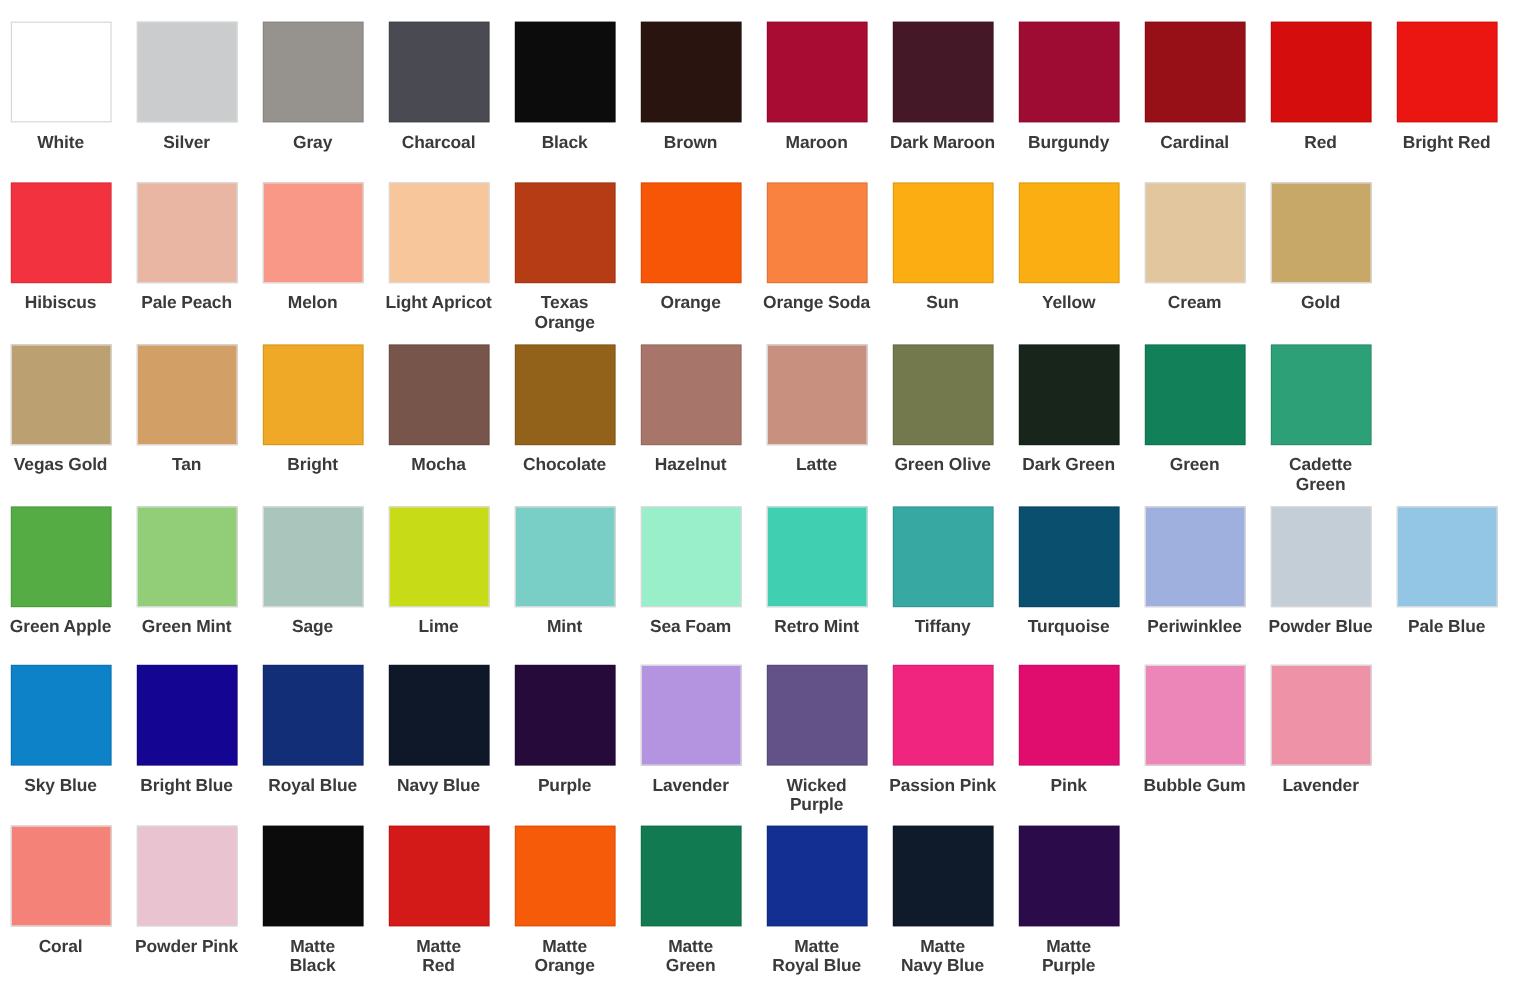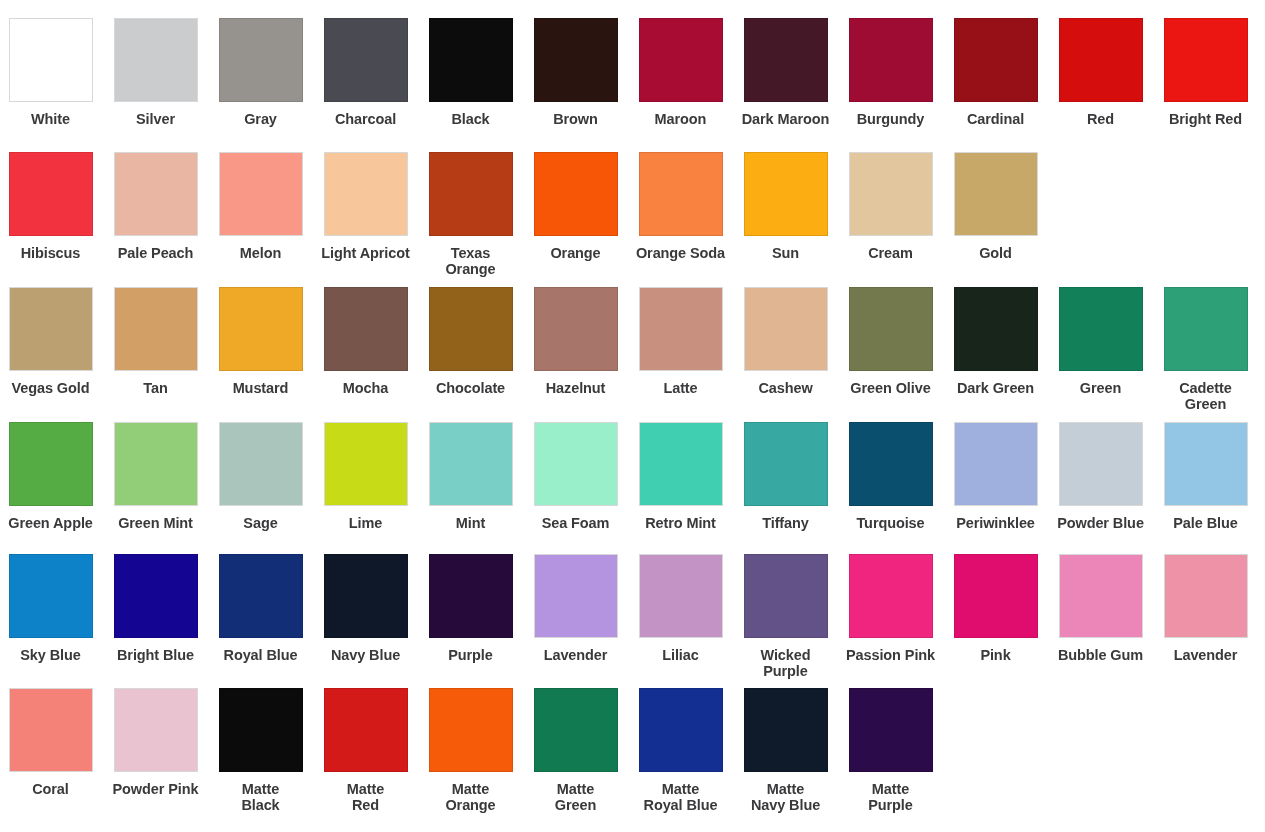--- a/index.html
+++ b/index.html
@@ -157,60 +157,60 @@
       </div>
       <div class="swatch-cell">
         <div class="swatch-chip" style="background-color: rgb(249, 130, 64);"></div>
         <div class="swatch-label">Orange Soda</div>
       </div>
       <div class="swatch-cell">
         <div class="swatch-chip" style="background-color: rgb(251, 173, 18);"></div>
         <div class="swatch-label">Sun</div>
       </div>
       <div class="swatch-cell">
+        <div class="swatch-chip" style="background-color: rgb(251, 174, 18);"></div>
+        <div class="swatch-label">Yellow</div>
+      </div>
+      <div class="swatch-cell">
         <div class="swatch-chip light-edge" style="background-color: rgb(226, 198, 158);"></div>
         <div class="swatch-label">Cream</div>
       </div>
       <div class="swatch-cell">
         <div class="swatch-chip light-edge" style="background-color: rgb(200, 168, 104);"></div>
         <div class="swatch-label">Gold</div>
       </div>
     </div>
     <div class="swatch-row" id="row-2">
       <div class="swatch-cell">
         <div class="swatch-chip light-edge" style="background-color: rgb(187, 161, 114);"></div>
         <div class="swatch-label">Vegas Gold</div>
       </div>
       <div class="swatch-cell">
         <div class="swatch-chip light-edge" style="background-color: rgb(210, 159, 102);"></div>
         <div class="swatch-label">Tan</div>
       </div>
       <div class="swatch-cell">
         <div class="swatch-chip" style="background-color: rgb(239, 169, 39);"></div>
-        <div class="swatch-label">Mustard</div>
+        <div class="swatch-label">Bright</div>
       </div>
       <div class="swatch-cell">
         <div class="swatch-chip" style="background-color: rgb(120, 85, 74);"></div>
         <div class="swatch-label">Mocha</div>
       </div>
       <div class="swatch-cell">
         <div class="swatch-chip" style="background-color: rgb(146, 97, 26);"></div>
         <div class="swatch-label">Chocolate</div>
       </div>
       <div class="swatch-cell">
         <div class="swatch-chip" style="background-color: rgb(168, 117, 106);"></div>
         <div class="swatch-label">Hazelnut</div>
       </div>
       <div class="swatch-cell">
         <div class="swatch-chip light-edge" style="background-color: rgb(200, 144, 127);"></div>
         <div class="swatch-label">Latte</div>
-      </div>
-      <div class="swatch-cell">
-        <div class="swatch-chip light-edge" style="background-color: rgb(223, 181, 146);"></div>
-        <div class="swatch-label">Cashew</div>
       </div>
       <div class="swatch-cell">
         <div class="swatch-chip" style="background-color: rgb(115, 121, 76);"></div>
         <div class="swatch-label">Green Olive</div>
       </div>
       <div class="swatch-cell">
         <div class="swatch-chip" style="background-color: rgb(23, 37, 27);"></div>
         <div class="swatch-label">Dark Green</div>
       </div>
       <div class="swatch-cell">
@@ -292,24 +292,20 @@
       </div>
       <div class="swatch-cell">
         <div class="swatch-chip" style="background-color: rgb(38, 10, 58);"></div>
         <div class="swatch-label">Purple</div>
       </div>
       <div class="swatch-cell">
         <div class="swatch-chip light-edge" style="background-color: rgb(180, 148, 224);"></div>
         <div class="swatch-label">Lavender</div>
       </div>
       <div class="swatch-cell">
-        <div class="swatch-chip light-edge" style="background-color: rgb(195, 147, 198);"></div>
-        <div class="swatch-label">Liliac</div>
-      </div>
-      <div class="swatch-cell">
         <div class="swatch-chip" style="background-color: rgb(99, 82, 135);"></div>
         <div class="swatch-label">Wicked
 Purple</div>
       </div>
       <div class="swatch-cell">
         <div class="swatch-chip" style="background-color: rgb(239, 37, 128);"></div>
         <div class="swatch-label">Passion Pink</div>
       </div>
       <div class="swatch-cell">
         <div class="swatch-chip" style="background-color: rgb(225, 13, 110);"></div>

